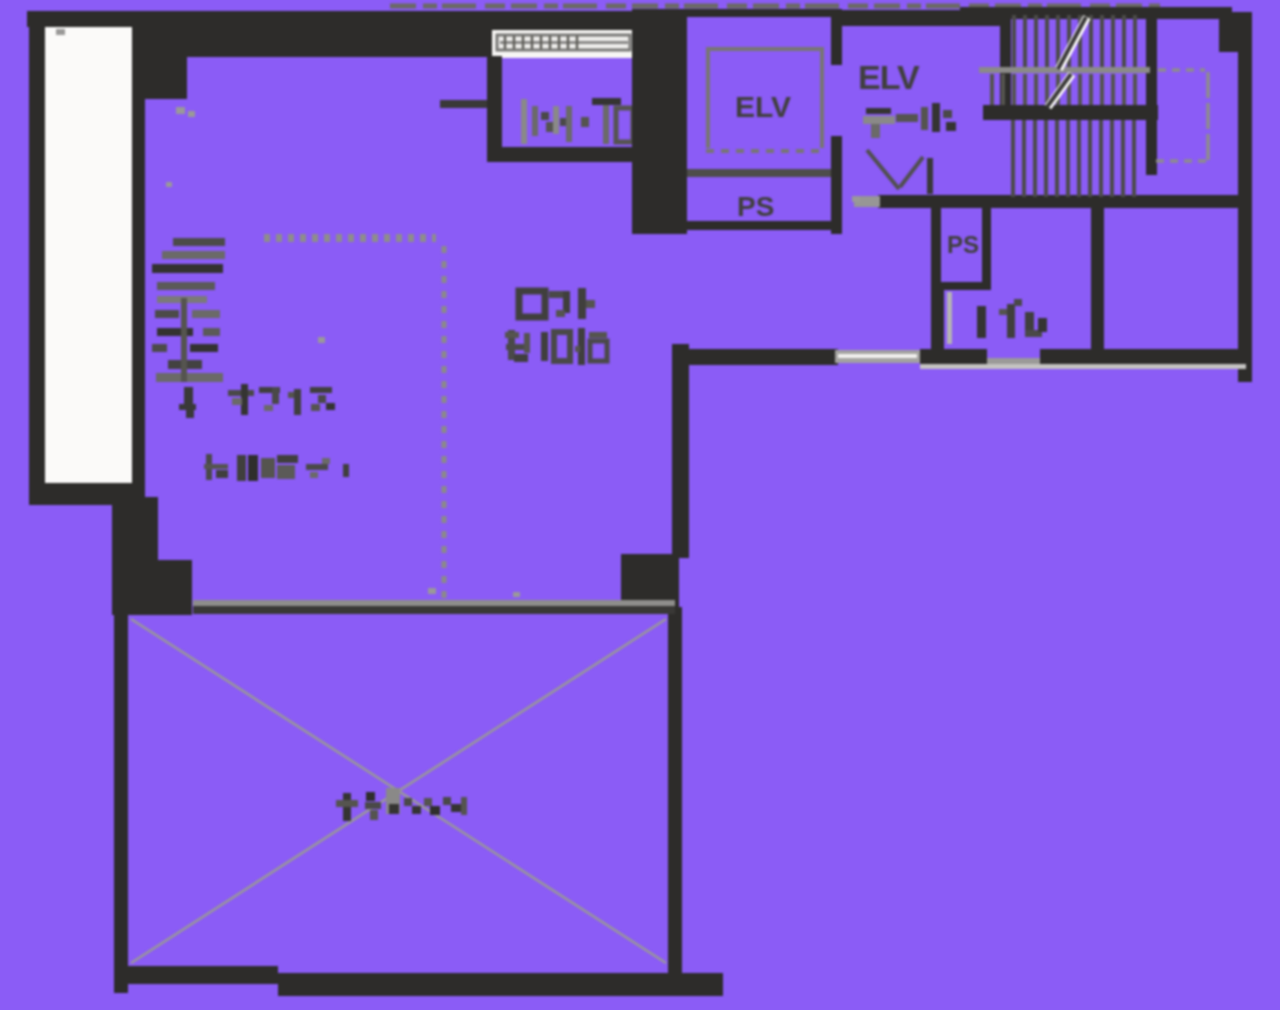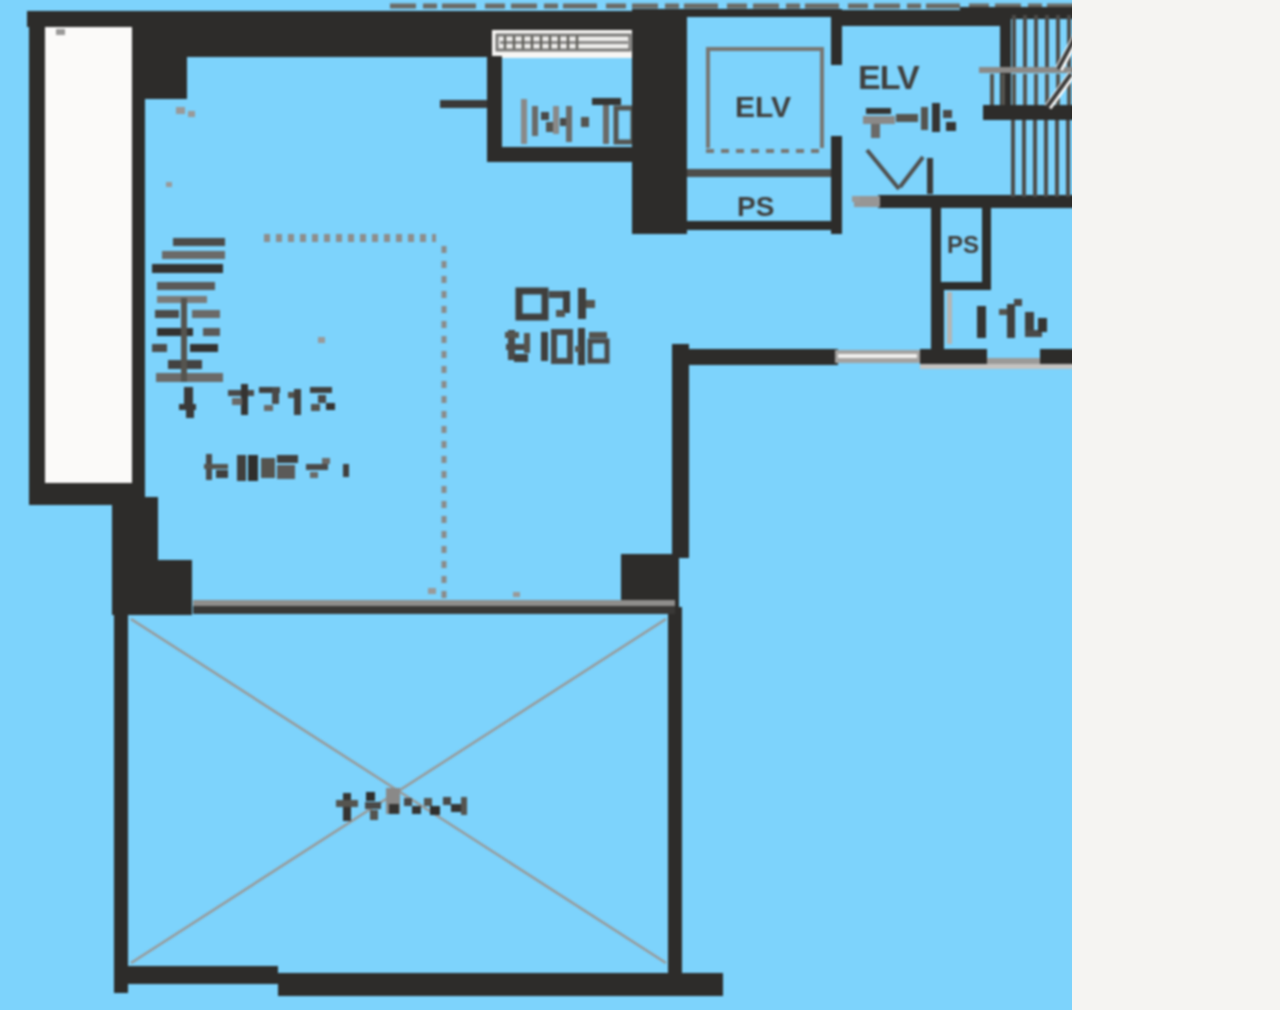--- a/index.html
+++ b/index.html
@@ -1,16 +1,16 @@
 <!DOCTYPE html>
 <html><head>
 <meta charset="utf-8">
 <style>
   html,body{margin:0;padding:0;background:#f5f4f2;}
-  #plan{position:relative;width:1072px;height:1010px;background:#7dd3fc;overflow:hidden;}
+  #plan{position:relative;width:1280px;height:1010px;background:#8b5cf6;overflow:hidden;}
   svg{position:absolute;left:0;top:0;filter:blur(0.85px);}
   text{font-family:"Liberation Sans",sans-serif;fill:#403f3d;}
 </style>
 </head>
 <body>
 <div id="plan">
 <svg width="1280" height="1010" viewBox="0 0 1280 1010">
 
   <line x1="390" y1="6" x2="1160" y2="6" stroke="#6a6963" stroke-width="5" stroke-dasharray="26 7 14 5 34 9 20 6"></line>
 

